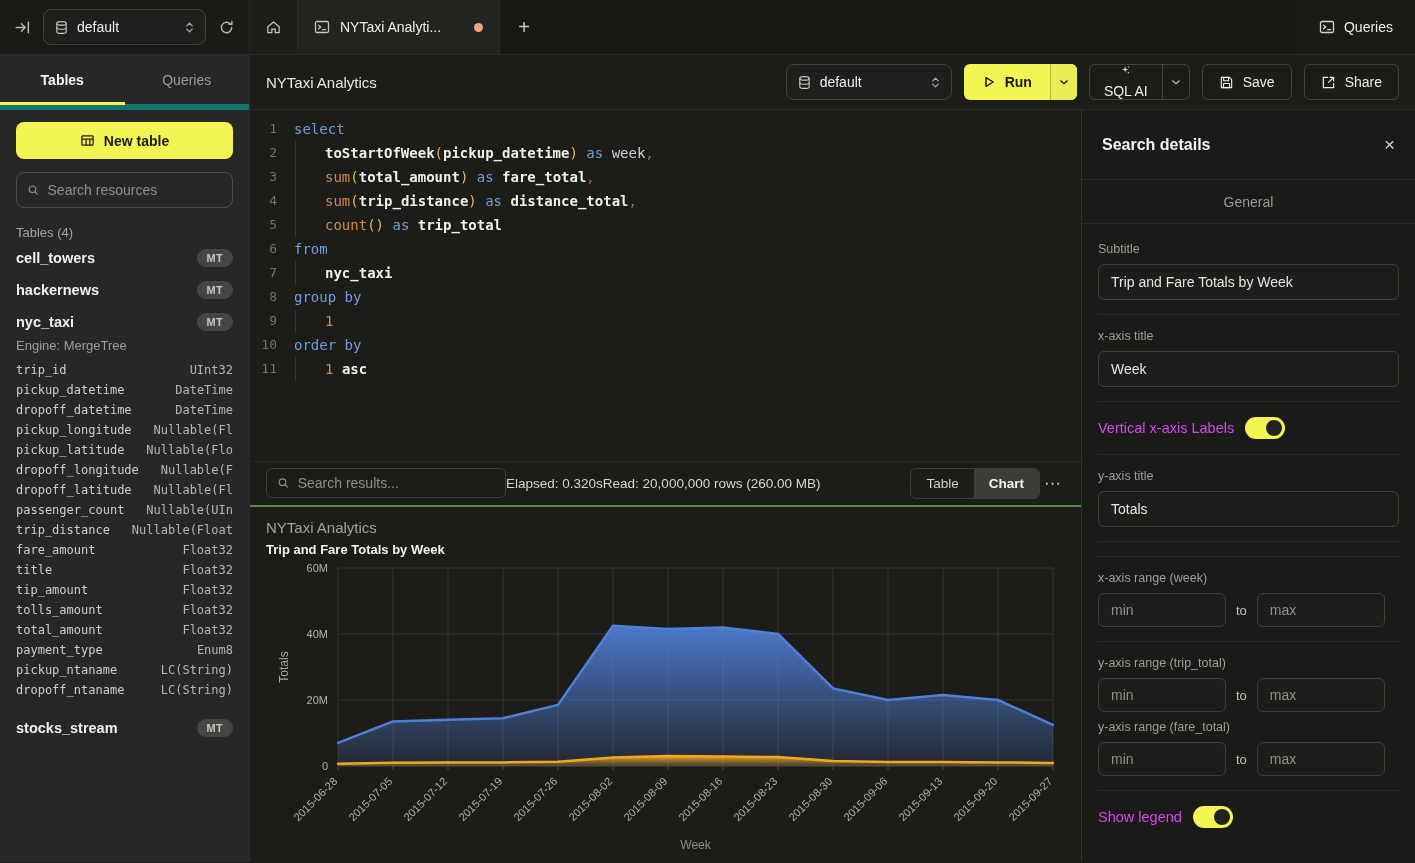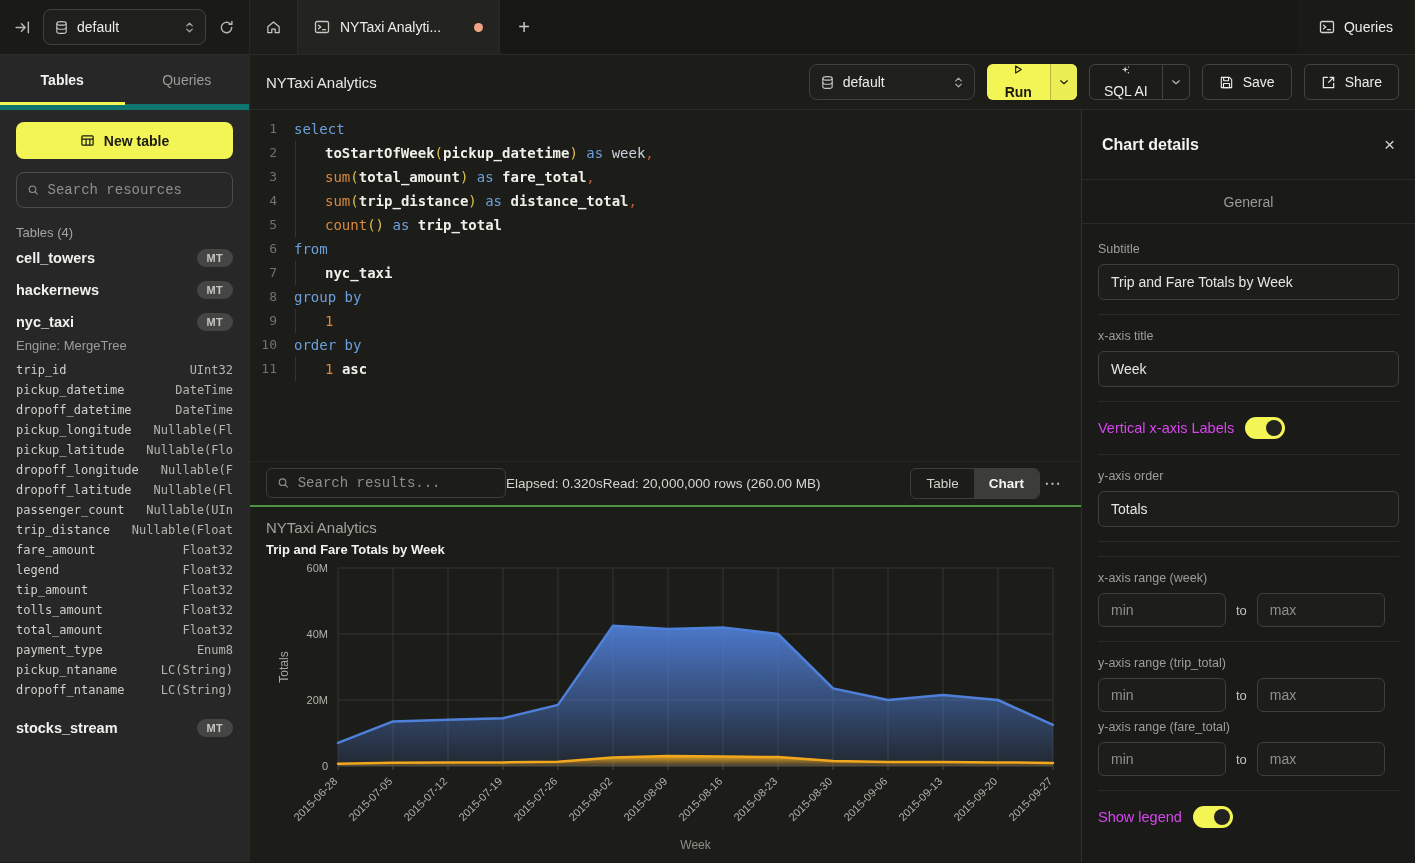--- a/index.html
+++ b/index.html
@@ -31,39 +31,39 @@
 
   
   .sidebar{ width:250px; flex:none; background:#272727; border-right:1px solid #2a2a27; display:flex; flex-direction:column; }
   .side-tabs{ height:55px; flex:none; display:flex; border-bottom:6px solid #0f766e; }
   .side-tab{ flex:1; display:flex; align-items:center; justify-content:center; position:relative; font-size:14px; color:#9c9c97; cursor:pointer; }
   .side-tab.active{ color:#f2f2ee; font-weight:700; }
   .side-tab.active::after{ content:""; position:absolute; left:0; right:0; bottom:-1px; height:3px; background:#f3f554; }
   .side-body{ flex:1; padding:12px 16px 0; overflow:hidden; }
   .new-table{ width:100%; height:37px; background:#f3f554; border:none; border-radius:8px; color:#1b1b14; font-weight:600; font-size:14px; display:flex; align-items:center; justify-content:center; gap:9px; cursor:pointer; font-family:inherit; }
   .search-box{ margin-top:13px; height:36px; border:1px solid #4c4c49; border-radius:8px; display:flex; align-items:center; gap:8px; padding:0 10px; color:#8f8f8b; }
-  .search-box input{ background:none; border:none; outline:none; color:#d8d8d3; font-size:14px; width:100%; font-family:Liberation Mono, monospace; }
+  .search-box input{ background:none; border:none; outline:none; color:#d8d8d3; font-size:14px; width:100%; font-family:Liberation Sans, sans-serif; }
   .search-box input::placeholder{ color:#8f8f8b; }
   .sec-title{ margin:17px 0 2px; color:#a4a4a0; font-size:13px; }
   .tbl-row{ display:flex; justify-content:space-between; align-items:center; padding:7px 0; cursor:pointer; }
   .tname{ font-size:14.5px; font-weight:600; color:#f0f0ec; }
   .badge{ background:#454543; color:#c6c6c1; font-size:11px; font-weight:700; border-radius:10px; padding:3px 10px; letter-spacing:.3px; }
   .engine{ color:#9c9c98; font-size:13px; padding:0 0 7px; }
   .col-row{ display:flex; justify-content:space-between; font-family:"DejaVu Sans Mono", monospace; font-size:12px; line-height:20px; }
   .col-row .cn{ color:#cfcfca; } .col-row .ct{ color:#b6b6b0; }
   .mt12{ margin-top:12px; }
 
   
   .main{ flex:1; display:flex; flex-direction:column; min-width:0; }
   .toolbar{ height:55px; flex:none; display:flex; align-items:center; gap:12px; padding:0 16px; border-bottom:1px solid #2a2a27; background:#1c1c19; }
   .q-title{ font-size:15px; color:#ececе8; margin-right:auto; }
   .toolbar .select-box{ width:166px; }
   .split-btn{ display:flex; align-items:stretch; height:36px; border-radius:6px; overflow:hidden; cursor:pointer; }
   .run{ background:#f3f554; color:#191911; }
-  .run .mainpart{ display:flex; align-items:center; gap:9px; padding:0 18px; font-weight:600; font-size:14px;flex-direction:column; }
+  .run .mainpart{ display:flex; align-items:center; gap:9px; padding:0 18px; font-weight:600; font-size:14px; }
   .run .caret{ width:27px; display:flex; align-items:center; justify-content:center; background:#eaee54; border-left:1px solid rgba(0,0,0,.22); color:#191911; }
   .sqlai{ border:1px solid #434340; color:#ececea; }
   .sqlai .mainpart{ display:flex; align-items:center; gap:8px; padding:0 14px; font-size:14px;flex-direction:column; }
   .sqlai .caret{ width:27px; display:flex; align-items:center; justify-content:center; border-left:1px solid #434340; color:#b8b8b3; }
   .ghost-btn{ height:36px; border:1px solid #434340; border-radius:6px; background:none; color:#ececea; display:flex; align-items:center; gap:9px; padding:0 16px; font-size:14px; cursor:pointer; font-family:inherit; }
 
   .workspace{ flex:1; display:flex; min-height:0; }
   .editor-col{ flex:1; min-width:0; display:flex; flex-direction:column; background:#1c1c19; }
 
   
@@ -255,21 +255,21 @@
             </div>
             <div class="col-row">
               <span class="cn">trip_distance</span>
               <span class="ct">Nullable(Float</span>
             </div>
             <div class="col-row">
               <span class="cn">fare_amount</span>
               <span class="ct">Float32</span>
             </div>
             <div class="col-row">
-              <span class="cn">legend</span>
+              <span class="cn">title</span>
               <span class="ct">Float32</span>
             </div>
             <div class="col-row">
               <span class="cn">tip_amount</span>
               <span class="ct">Float32</span>
             </div>
             <div class="col-row">
               <span class="cn">tolls_amount</span>
               <span class="ct">Float32</span>
             </div>
@@ -502,21 +502,21 @@
                 <rect x="357.5" y="312" width="17" height="4" rx="2" fill="#f2a81d"></rect>
                 <text x="380.5" y="318" font-size="12" fill="#e4e4de" font-family="Liberation Sans, sans-serif">trip_total</text>
                 <rect x="468.5" y="312" width="17" height="4" rx="2" fill="#4f80d9"></rect>
                 <text x="491.5" y="318" font-size="12" fill="#e4e4de" font-family="Liberation Sans, sans-serif">fare_total</text>
               </svg>
           </div>
         </div>
 
         <div class="details">
           <div class="d-head">
-            <div class="d-title">Chart details</div>
+            <div class="d-title">Search details</div>
             <button class="d-close"><span>×</span></button>
           </div>
           <div class="d-tabs">
             <div class="d-tab">General</div>
           </div>
           <div class="d-body">
 
             <div class="f-label">Subtitle</div>
             <input class="f-input" value="Trip and Fare Totals by Week" style="">
             <hr class="divider">
@@ -524,21 +524,21 @@
             <div class="f-label">x-axis title</div>
             <input class="f-input" value="Week" style="">
             <hr class="divider">
 
             <div class="toggle-row">
               <span class="tr-label">Vertical x-axis Labels</span>
               <span class="toggle on"></span>
             </div>
             <hr class="divider">
 
-            <div class="f-label">y-axis order</div>
+            <div class="f-label">y-axis title</div>
             <input class="f-input" value="Totals" style="">
             <hr class="divider">
 
             <hr class="divider">
 
             <div class="f-label">x-axis range (week)</div>
             <div class="range-row">
               <input class="f-input" placeholder="min" style="">
               <span class="to">to</span>
               <input class="f-input" placeholder="max" style="">

